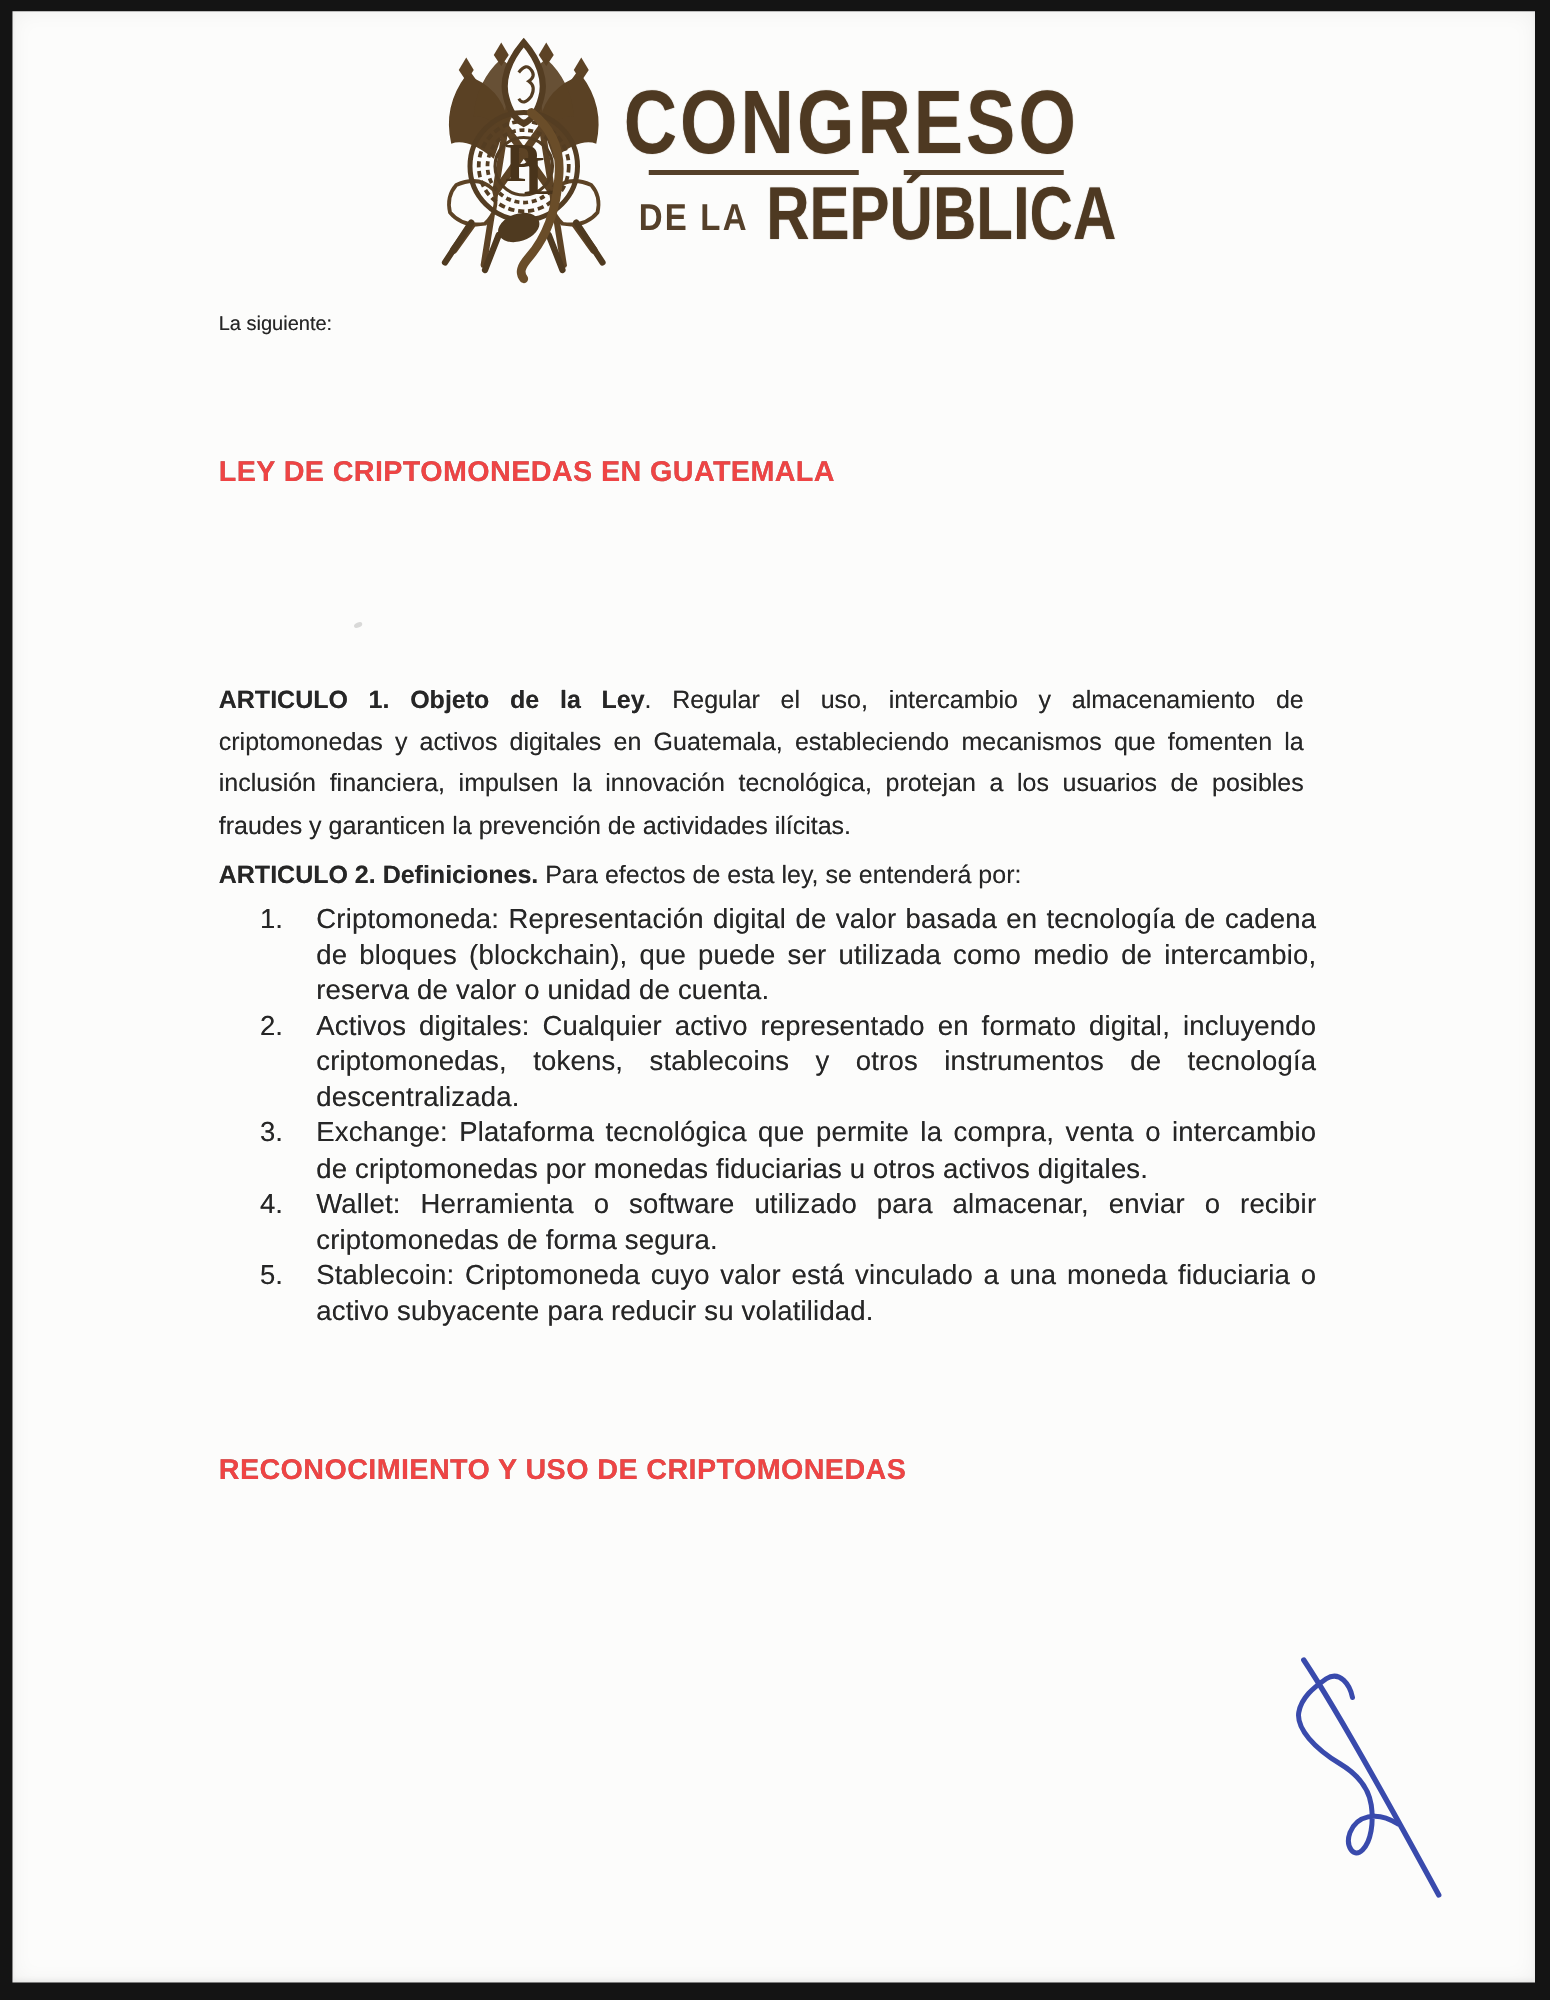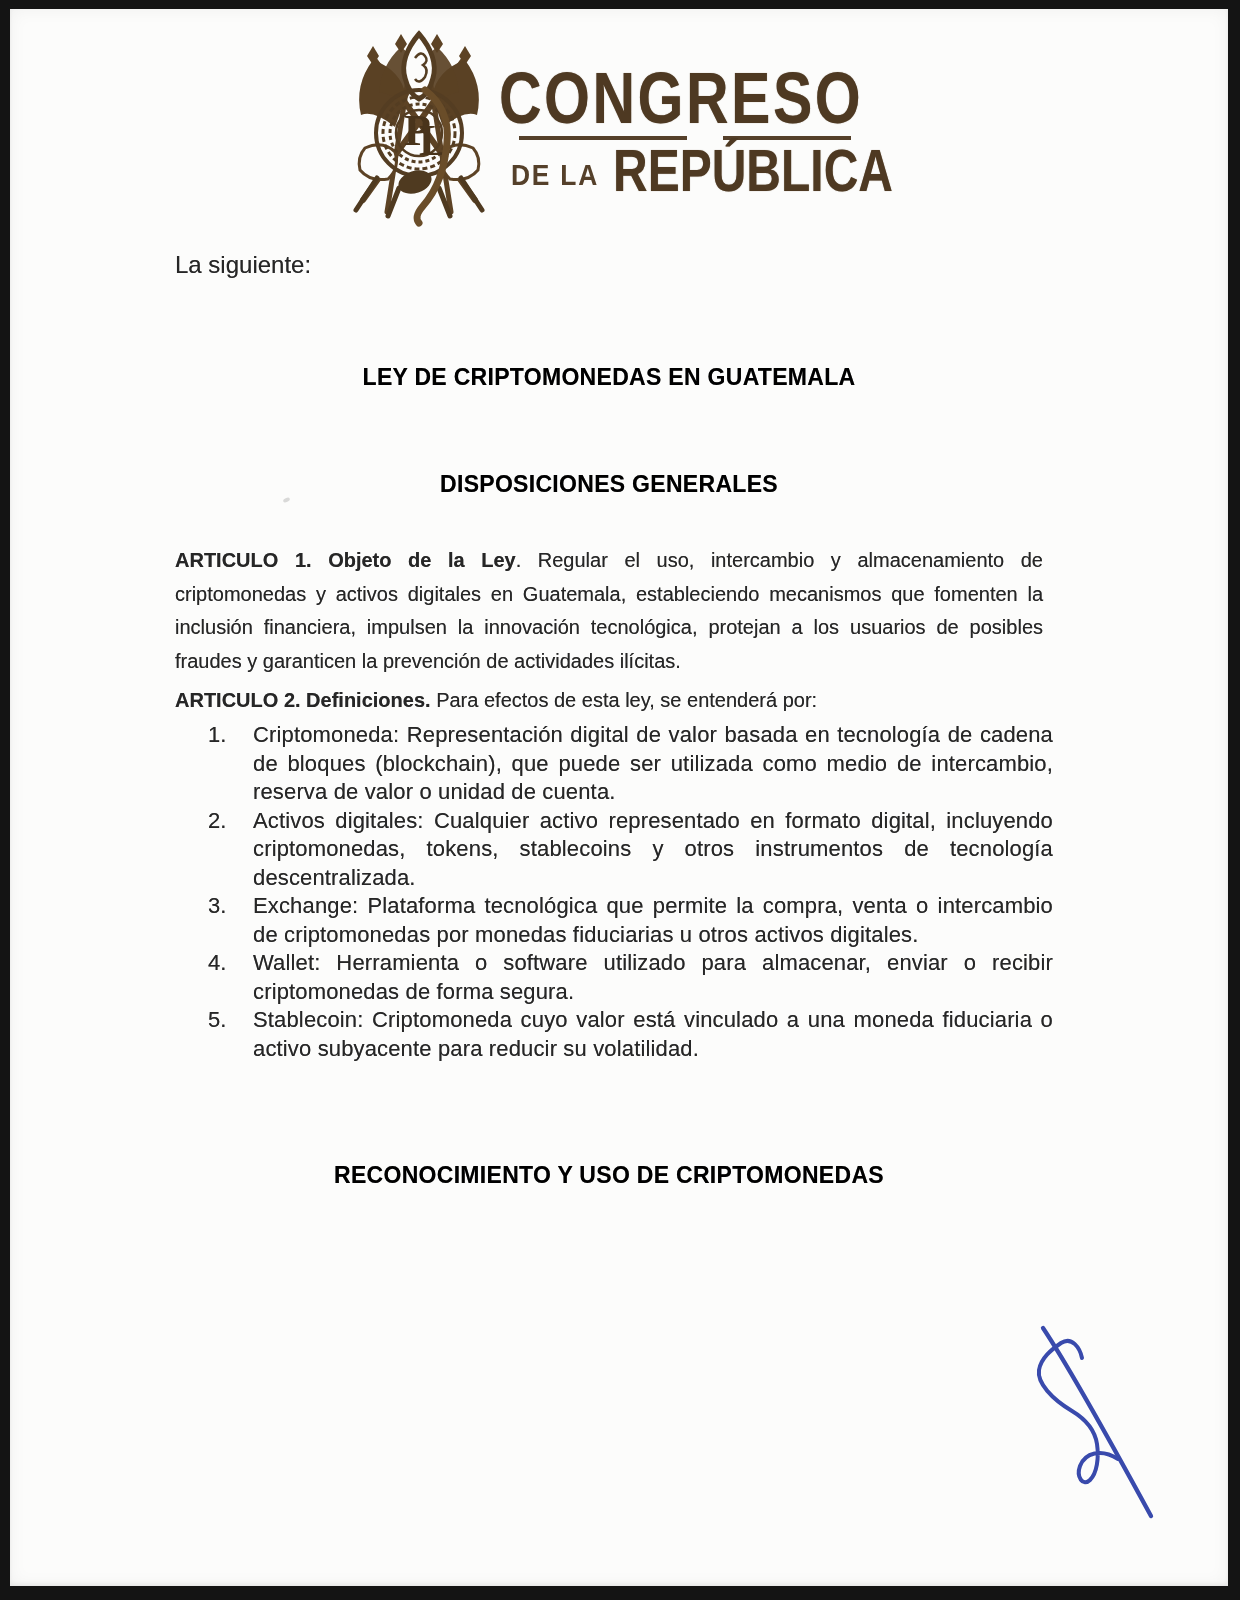--- a/index.html
+++ b/index.html
@@ -32,24 +32,24 @@
     font-size:30px;font-weight:700;letter-spacing:2px;color:#55402a;
     transform:scaleX(0.88);transform-origin:0 100%;padding-bottom:5px;
   }
   .wm2l{
     font-size:60px;font-weight:800;line-height:52px;color:#4e3922;
     transform:scaleX(0.80);transform-origin:0 100%;margin-left:2px;
     text-shadow:0 0 1px rgba(78,57,34,.6);
   }
   
   .ink{color:#262626;text-shadow:0 0 0.4px rgba(30,30,30,.55);}
-  .intro{position:absolute;left:165px;top:242px;font-size:24px;}
+  .intro{position:absolute;left:165px;top:242px;font-size:16px;}
   .heading{
-    position:absolute;left:165px;width:868px;text-align:center;
-    font-size:23px;font-weight:bold;letter-spacing:0.3px;color:#000000;
+    position:absolute;left:165px;width:868px;
+    font-size:23px;font-weight:bold;letter-spacing:0.3px;color:#ef4444;
   }
   .h-law{top:355px;}
   .h-t1{top:409px;}
   .h-s1{top:462px;}
   .h-t2{top:1099px;}
   .h-s2{top:1153px;}
   .para{
     position:absolute;left:165px;width:868px;
     font-size:20px;line-height:33.5px;text-align:justify;
   }
@@ -139,21 +139,20 @@
         <div class="wm2">
           <span class="wm2s">DE LA</span>
           <span class="wm2l">REPÚBLICA</span>
         </div>
       </div>
     </div>
 
     <div class="intro ink">La siguiente:</div>
 
     <div class="heading h-law ink">LEY DE CRIPTOMONEDAS EN GUATEMALA</div>
-    <div class="heading h-s1 ink">DISPOSICIONES GENERALES</div>
 
     <div class="speck"></div>
 
     <p class="para p-art1 ink"><span class="lead">ARTICULO 1. Objeto de la Ley</span><span>. Regular el uso, intercambio y almacenamiento de criptomonedas y activos digitales en Guatemala, estableciendo mecanismos que fomenten la inclusión financiera, impulsen la innovación tecnológica, protejan a los usuarios de posibles fraudes y garanticen la prevención de actividades ilícitas.</span></p>
 
     <p class="para p-art2 ink"><span class="lead">ARTICULO 2. Definiciones.</span><span> Para efectos de esta ley, se entenderá por:</span></p>
 
     <div class="deflist ink">
       <div class="defitem">
         <div class="defnum">1.</div>

